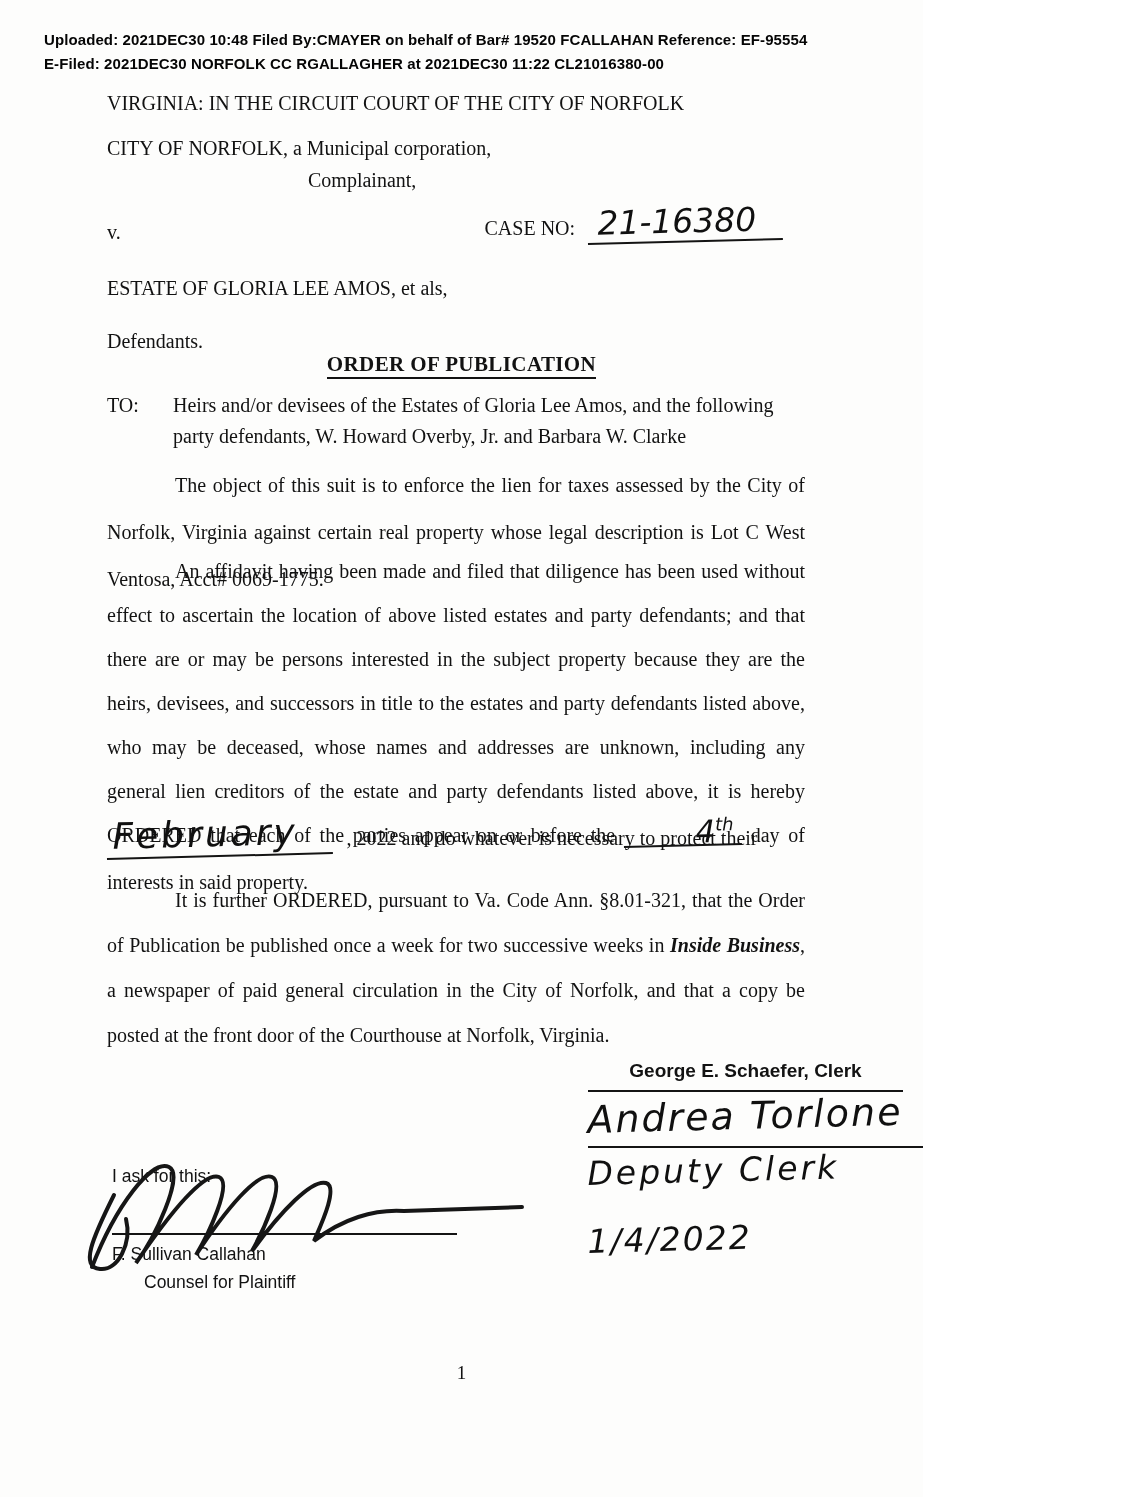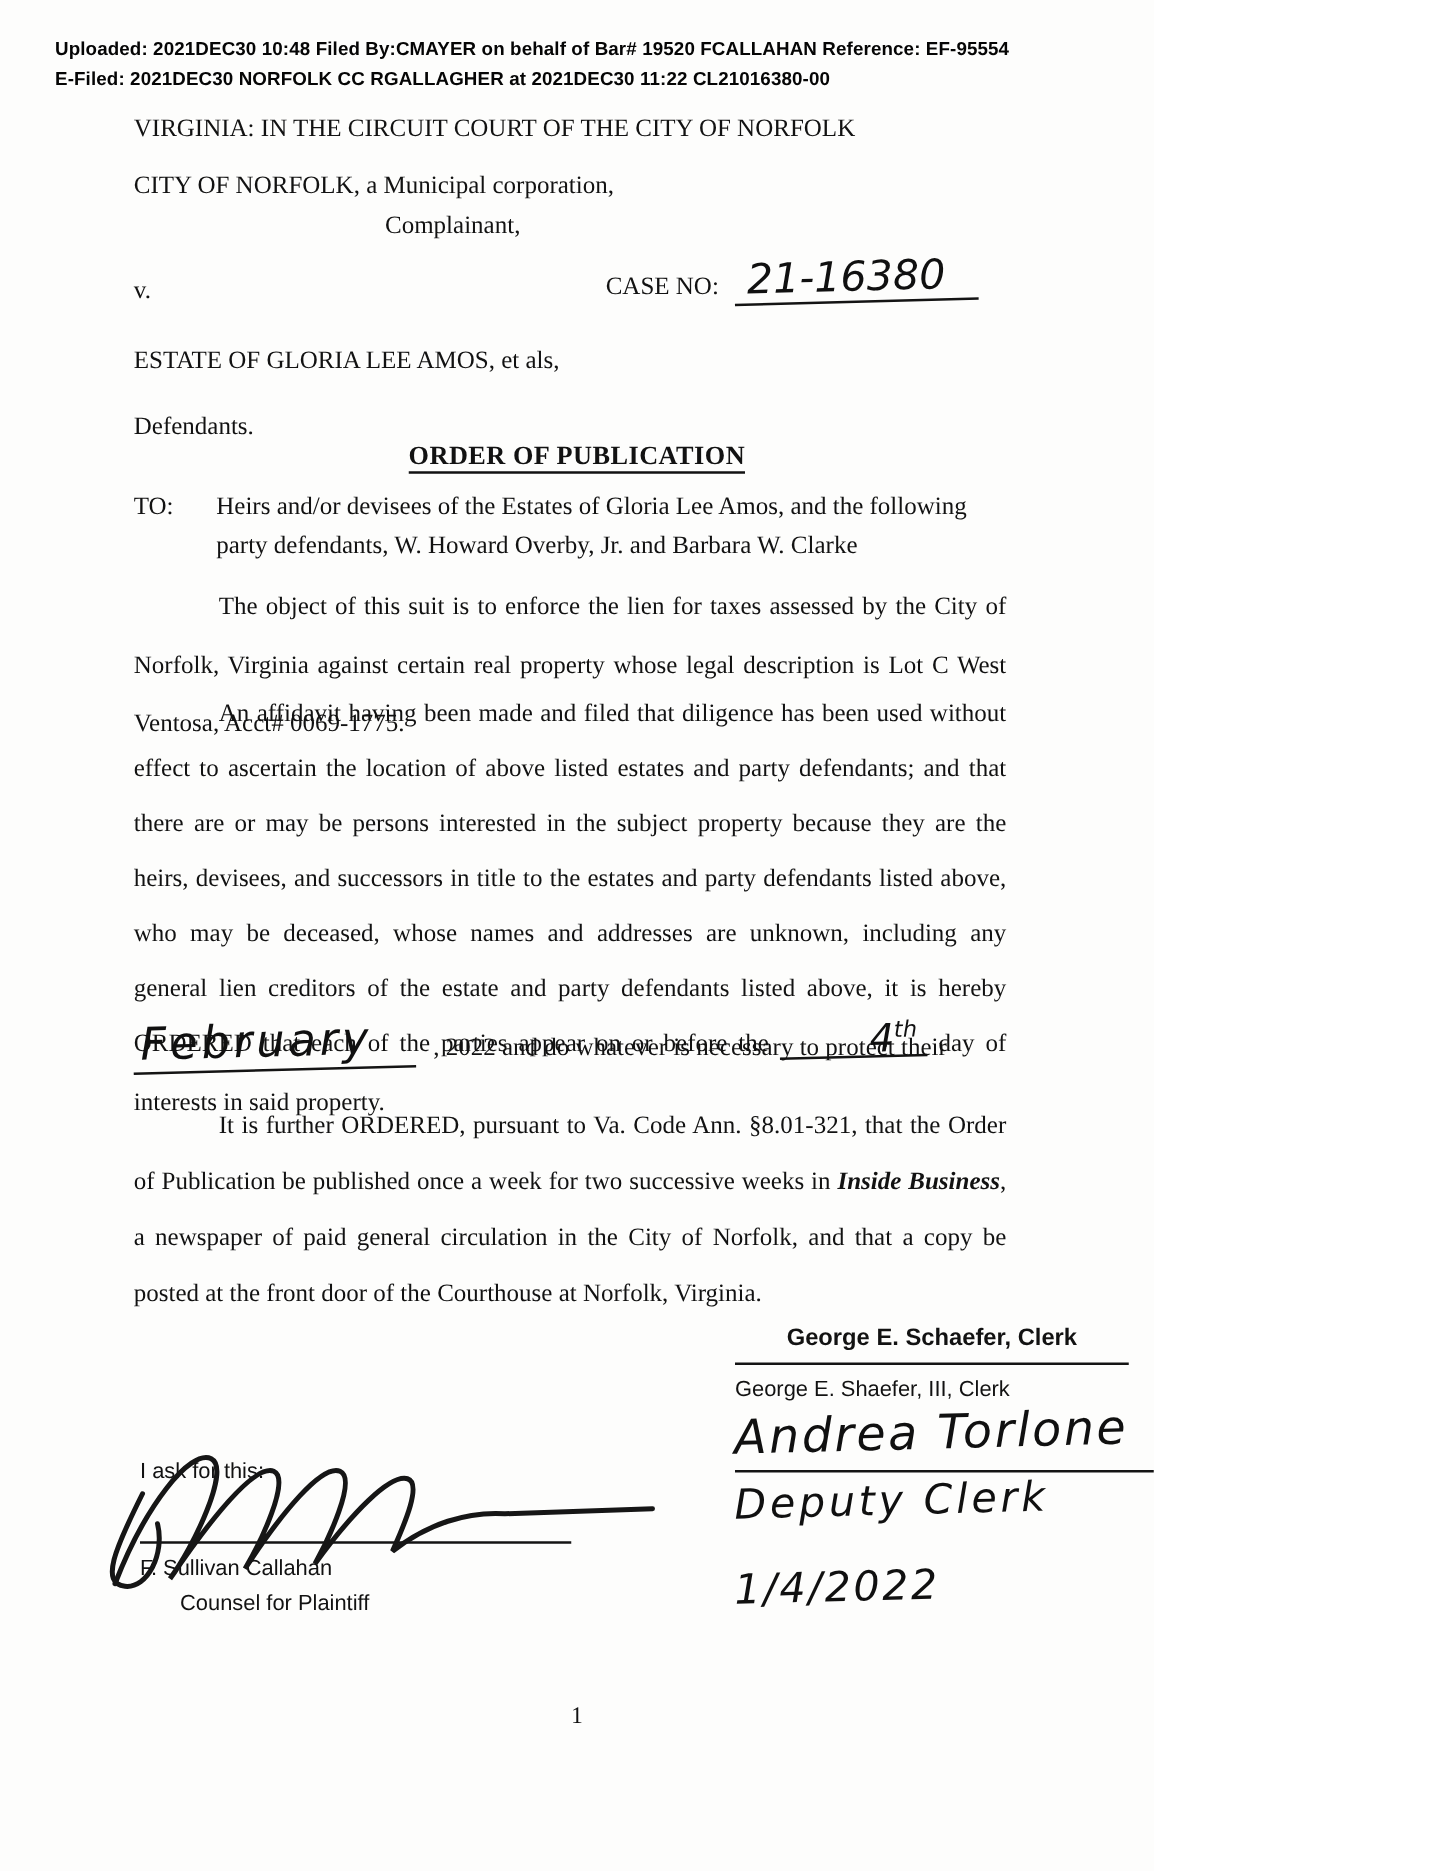--- a/index.html
+++ b/index.html
@@ -151,21 +151,20 @@
   <p class="para p1">The object of this suit is to enforce the lien for taxes assessed by the City of Norfolk, Virginia against certain real property whose legal description is Lot C West Ventosa, Acct# 0069-1775.</p>
 
   <p class="para p2a"><span>An affidavit having been made and filed that diligence has been used without effect to ascertain the location of above listed estates and party defendants; and that there are or may be persons interested in the subject property because they are the heirs, devisees, and successors in title to the estates and party defendants listed above, who may be deceased, whose names and addresses are unknown, including any general lien creditors of the estate and party defendants listed above, it is hereby ORDERED that each of the parties appear on or before the</span> <span class="hw day-hw"><span>4</span><sup>th</sup></span> <span>day of</span></p>
 
   <p class="para p2b"><span class="hw month-hw">February</span><span>, 2022 and do whatever is necessary to protect their interests in said property.</span></p>
 
   <p class="para p3"><span>It is further ORDERED, pursuant to Va. Code Ann. §8.01-321, that the Order of Publication be published once a week for two successive weeks in </span><span class="newspaper">Inside Business</span><span>, a newspaper of paid general circulation in the City of Norfolk, and that a copy be posted at the front door of the Courthouse at Norfolk, Virginia.</span></p>
 
   <div class="clerk">
     <div class="clerk-stamp">George E. Schaefer, Clerk</div>
-    <div class="clerk-printed">George E. Shaefer, III, Clerk</div>
     <div class="hw-sign-wrap">
       <span class="hw hw-name">Andrea Torlone</span>
     </div>
     <div>
       <span class="hw hw-deputy">Deputy Clerk</span>
     </div>
     <div>
       <span class="hw hw-date">1/4/2022</span>
     </div>
   </div>

